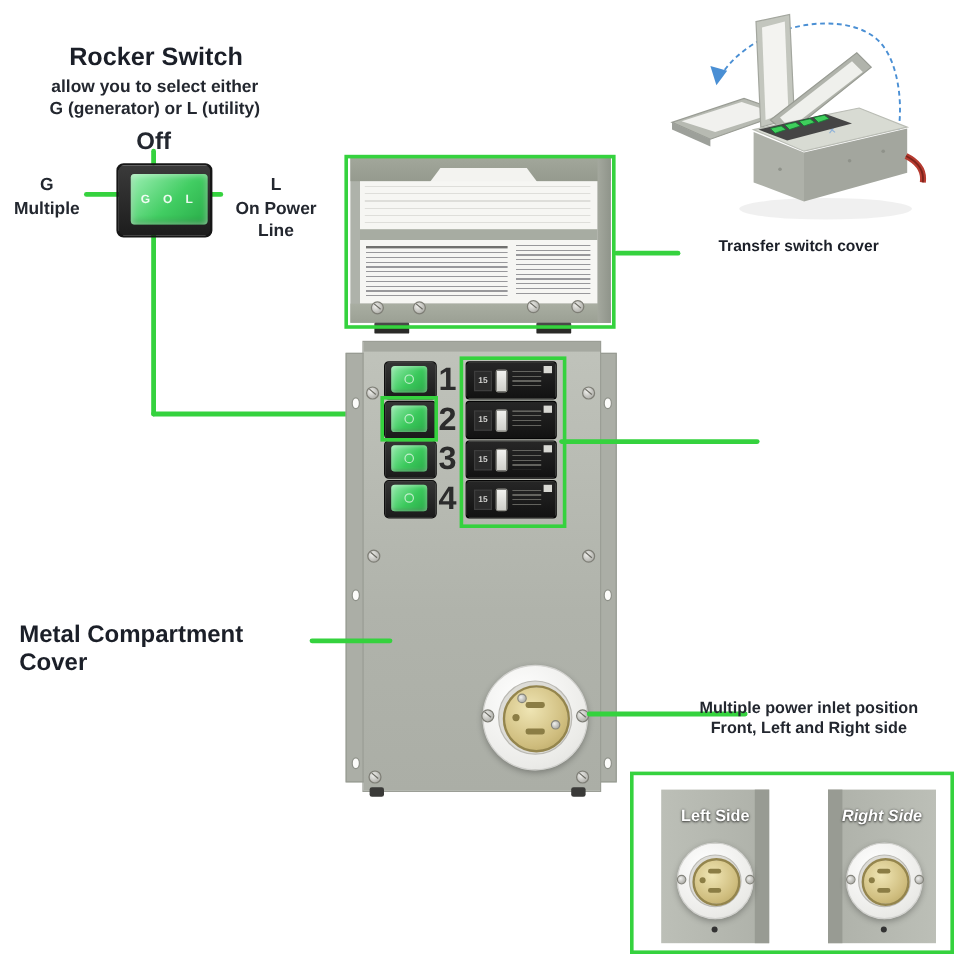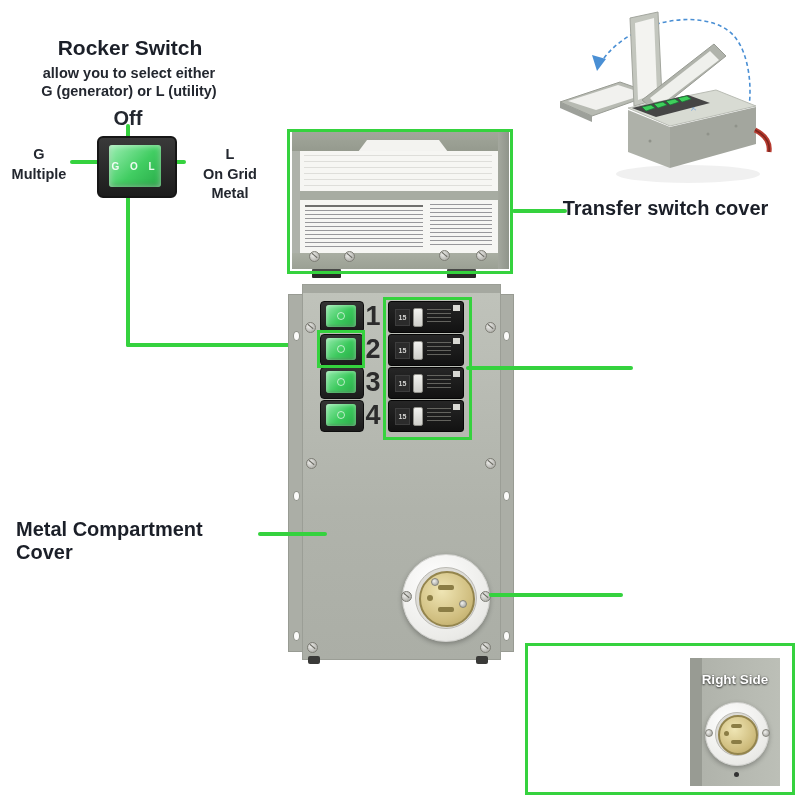--- a/index.html
+++ b/index.html
@@ -78,36 +78,36 @@
   <div class="abs sub center" style="left:98px;top:107px;width:60px;font-size:20px;">Off</div>
 
   <div class="gline" style="left:126px;top:124px;width:4px;height:14px;"></div>
   <div class="gline" style="left:70px;top:160px;width:44px;height:4px;"></div>
   <div class="gline" style="left:154px;top:160px;width:32px;height:4px;"></div>
   <div class="gline" style="left:126px;top:194px;width:4px;height:153px;"></div>
   <div class="gline" style="left:126px;top:343px;width:195px;height:4px;"></div>
 
   <div class="abs" style="left:97px;top:136px;width:76px;height:58px;border-radius:6px;
        background:linear-gradient(#3a3a3a,#1d1d1d);border:2px solid #161616;">
-    <div class="abs" style="left:10px;top:7px;width:52px;height:42px;border-radius:3px;
+    <div class="abs" style="left:10px;top:7px;width:64px;height:42px;border-radius:3px;
          background:linear-gradient(135deg,#9defb4,#41cd62 55%,#28ab48);
          box-shadow:inset 0 0 6px rgba(255,255,255,.6), inset 0 -3px 4px rgba(0,80,20,.35);
          display:flex;align-items:center;justify-content:center;">
       <span style="color:rgba(255,255,255,.9);font-size:10px;font-weight:700;letter-spacing:4px;">G O L</span>
     </div>
   </div>
 
   <div class="abs sub center" style="left:6px;top:145px;width:66px;font-size:14.5px;line-height:1.35;">
     <div>G</div>
     <div>Multiple</div>
   </div>
 
   <div class="abs sub center" style="left:184px;top:145px;width:92px;font-size:14.5px;line-height:1.35;">
     <div>L</div>
-    <div>On Grid Metal</div>
+    <div>On Power Line</div>
   </div>
 
   <svg class="abs" style="left:558px;top:6px;" width="215" height="195" viewBox="0 0 215 195">
     <ellipse cx="130" cy="168" rx="72" ry="9" fill="#000" opacity="0.06"></ellipse>
 
     <path d="M42,58 C70,12 150,0 176,30 C192,48 196,88 188,116" fill="none" stroke="#4a8fd4" stroke-width="1.6" stroke-dasharray="4 3"></path>
     <polygon points="34,49 48,53 39,65" fill="#4a8fd4"></polygon>
     <polygon points="182,107 193,109 185,123" fill="#4a8fd4"></polygon>
 
     <polygon points="2,96 62,76 96,88 34,110" fill="#b7bab2" stroke="#999c94" stroke-width="1"></polygon>
@@ -240,36 +240,53 @@
   <div class="slot" style="left:438px;top:585px;width:16px;height:5px;"></div>
   <div class="slot" style="left:438px;top:607px;width:16px;height:5px;"></div>
   <div class="pin" style="left:427px;top:595px;width:6px;height:6px;"></div>
   <div class="sscrew" style="left:431px;top:578px;"></div>
   <div class="sscrew" style="left:459px;top:600px;"></div>
   <div class="screw" style="left:401px;top:591px;"></div>
   <div class="screw" style="left:480px;top:591px;"></div>
 
   <div class="gline" style="left:512px;top:209px;width:55px;height:4px;"></div>
   <div class="abs center" style="left:558px;top:197px;width:215px;">
-    <div class="heading" style="font-size:20px;">Transfer switch cover</div>
+    <div class="heading" style="font-size:13px;">Transfer switch cover</div>
   </div>
 
   <div class="gline" style="left:466px;top:366px;width:167px;height:4px;"></div>
 
   <div class="abs heading" style="left:16px;top:518px;width:244px;font-size:20px;">Metal Compartment Cover</div>
   <div class="gline" style="left:258px;top:532px;width:69px;height:4px;"></div>
 
   <div class="gline" style="left:489px;top:593px;width:134px;height:4px;"></div>
   <div class="abs center" style="left:575px;top:579px;width:198px;">
+    <div class="sub" style="font-size:13.5px;margin-top:3px;line-height:1.25;">
+      <div>Multiple power inlet position</div>
+      <div>Front, Left and Right side</div>
+    </div>
   </div>
 
   <div class="grect" style="left:525px;top:643px;width:264px;height:146px;background:#ffffff;">
 
-
-    <div class="sidepanel" style="left:162px;background:linear-gradient(90deg,#aeb1a9,#bcbfb7);">
+    <div class="sidepanel" style="left:23px;">
+      <div class="abs" style="right:0;top:0;width:12px;height:100%;background:#989b93;"></div>
+      <div class="label">Left Side</div>
+      <div class="flange" style="left:13px;top:44px;width:62px;height:62px;"></div>
+      <div class="ring" style="left:23px;top:54px;width:42px;height:42px;"></div>
+      <div class="brass" style="left:26px;top:57px;width:36px;height:36px;"></div>
+      <div class="slot" style="left:39px;top:66px;width:11px;height:4px;"></div>
+      <div class="slot" style="left:39px;top:82px;width:11px;height:4px;"></div>
+      <div class="pin" style="left:32px;top:73px;width:5px;height:5px;"></div>
+      <div class="sscrew" style="left:13px;top:71px;"></div>
+      <div class="sscrew" style="left:70px;top:71px;"></div>
+      <div class="pin" style="left:42px;top:114px;width:5px;height:5px;background:#333;"></div>
+    </div>
+
+    <div class="sidepanel" style="left:162px;background:linear-gradient(90deg,#aeb1a9,#bcbfb7);font-style:italic;">
       <div class="abs" style="left:0;top:0;width:12px;height:100%;background:#989b93;"></div>
       <div class="label">Right Side</div>
       <div class="flange" style="left:15px;top:44px;width:62px;height:62px;"></div>
       <div class="ring" style="left:25px;top:54px;width:42px;height:42px;"></div>
       <div class="brass" style="left:28px;top:57px;width:36px;height:36px;"></div>
       <div class="slot" style="left:41px;top:66px;width:11px;height:4px;"></div>
       <div class="slot" style="left:41px;top:82px;width:11px;height:4px;"></div>
       <div class="pin" style="left:34px;top:73px;width:5px;height:5px;"></div>
       <div class="sscrew" style="left:15px;top:71px;"></div>
       <div class="sscrew" style="left:72px;top:71px;"></div>

